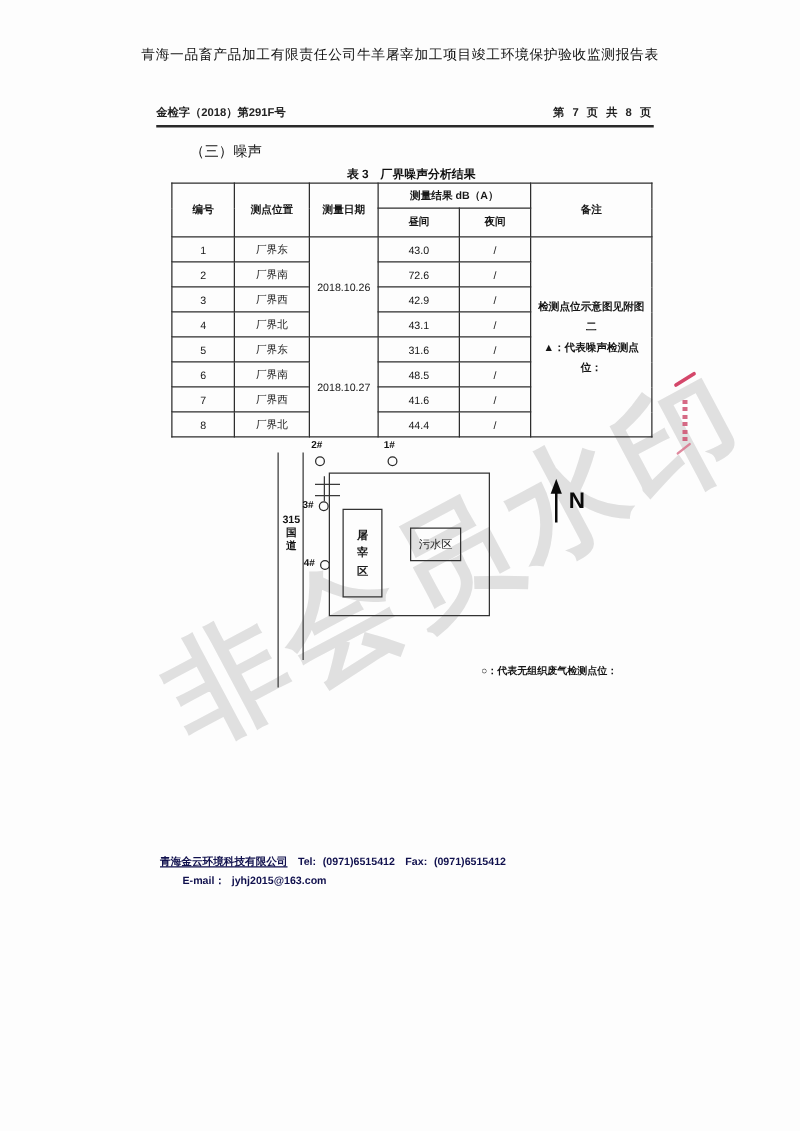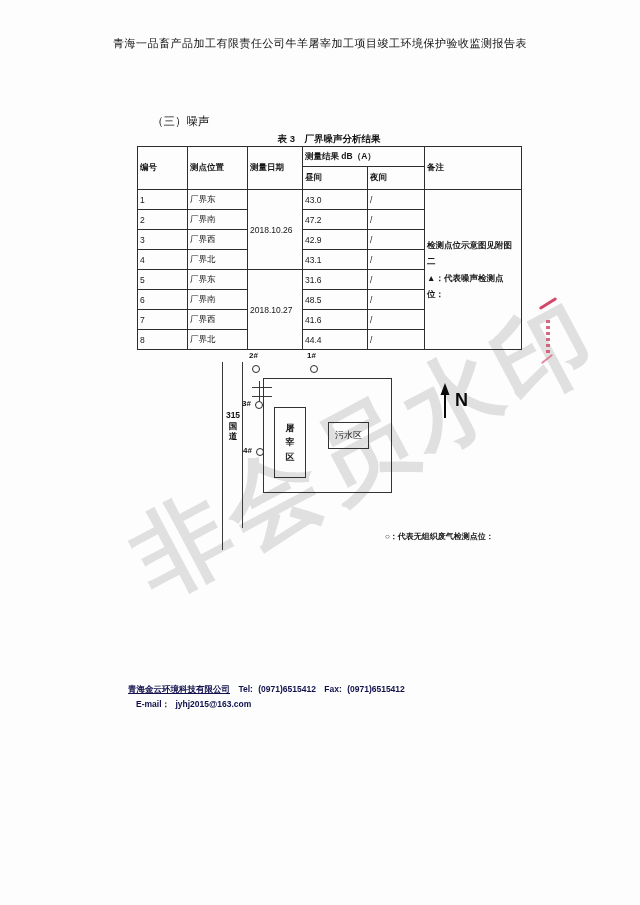--- a/index.html
+++ b/index.html
@@ -32,21 +32,21 @@
   .pg-header .hr { font-size:9px; font-weight:700; color:#222; letter-spacing:2px; }
 
   .section-heading { left:152px; top:114px; font-size:11.5px; font-weight:400; color:#111; }
   .table-title { left:137px; width:384px; top:133px; text-align:center; font-size:9.5px; font-weight:700; color:#111; }
 
   table.noise {
     position:absolute; left:137px; top:146px; width:384px;
     border-collapse:collapse; z-index:1; table-layout:fixed;
   }
   table.noise th, table.noise td {
-    border:1px solid #2e2e2e; font-size:8.5px; text-align:left;
+    border:1px solid #2e2e2e; font-size:8.5px; text-align:center;
     color:#161616; padding:0 2px; background:transparent;
   }
   table.noise th { font-weight:700; }
   table.noise thead tr:first-child th { height:20px; }
   table.noise thead tr:last-child th { height:23px; }
   table.noise tbody td { height:20px; }
   td.remark-cell { text-align:left; vertical-align:middle; padding:0 6px; font-weight:700; font-size:8px; line-height:1.9; }
 
   
   .vline { background:#3a3a3a; width:1px; position:absolute; }
@@ -101,20 +101,24 @@
 </style>
 </head>
 <body>
 
 <div class="page">
 
   <div class="watermark">非会员水印</div>
 
   <div class="layer doc-title">青海一品畜产品加工有限责任公司牛羊屠宰加工项目竣工环境保护验收监测报告表</div>
 
+  <div class="layer pg-header">
+    <span class="hl">金检字（2018）第291F号</span>
+    <span class="hr">第 7 页 共 8 页</span>
+  </div>
 
   <div class="layer section-heading">（三）噪声</div>
   <div class="layer table-title">表 3　厂界噪声分析结果</div>
 
   <table class="noise">
     <colgroup>
       <col style="width:50px">
         <col style="width:60px">
         <col style="width:55px">
       <col style="width:65px">
@@ -142,21 +146,21 @@
         <td>43.0</td>
         <td>/</td>
         <td rowspan="8" class="remark-cell">
           <div>检测点位示意图见附图二</div>
           <div>▲：代表噪声检测点位：</div>
         </td>
       </tr>
       <tr>
         <td>2</td>
         <td>厂界南</td>
-        <td>47.2</td>
+        <td>72.6</td>
         <td>/</td>
       </tr>
       <tr>
         <td>3</td>
         <td>厂界西</td>
         <td>42.9</td>
         <td>/</td>
       </tr>
       <tr>
         <td>4</td>
@@ -228,21 +232,21 @@
 
   <div class="layer footer">
     <div class="row1">
       <span class="company">青海金云环境科技有限公司</span>
       <span class="lbl">Tel:</span>
       <span class="val">(0971)6515412</span>
       <span class="lbl">Fax:</span>
       <span class="val">(0971)6515412</span>
     </div>
     <div class="row2">
-      <span class="lbl" style="margin-left:8px;">E-mail：</span>
+      <span class="lbl" style="margin-left:18px;">E-mail：</span>
       <span class="val">jyhj2015@163.com</span>
     </div>
   </div>
 
 
   <div class="layer seal-frag">
     <div class="seal-stroke1"></div>
     <div class="seal-dashes"></div>
     <div class="seal-stroke2"></div>
   </div>

